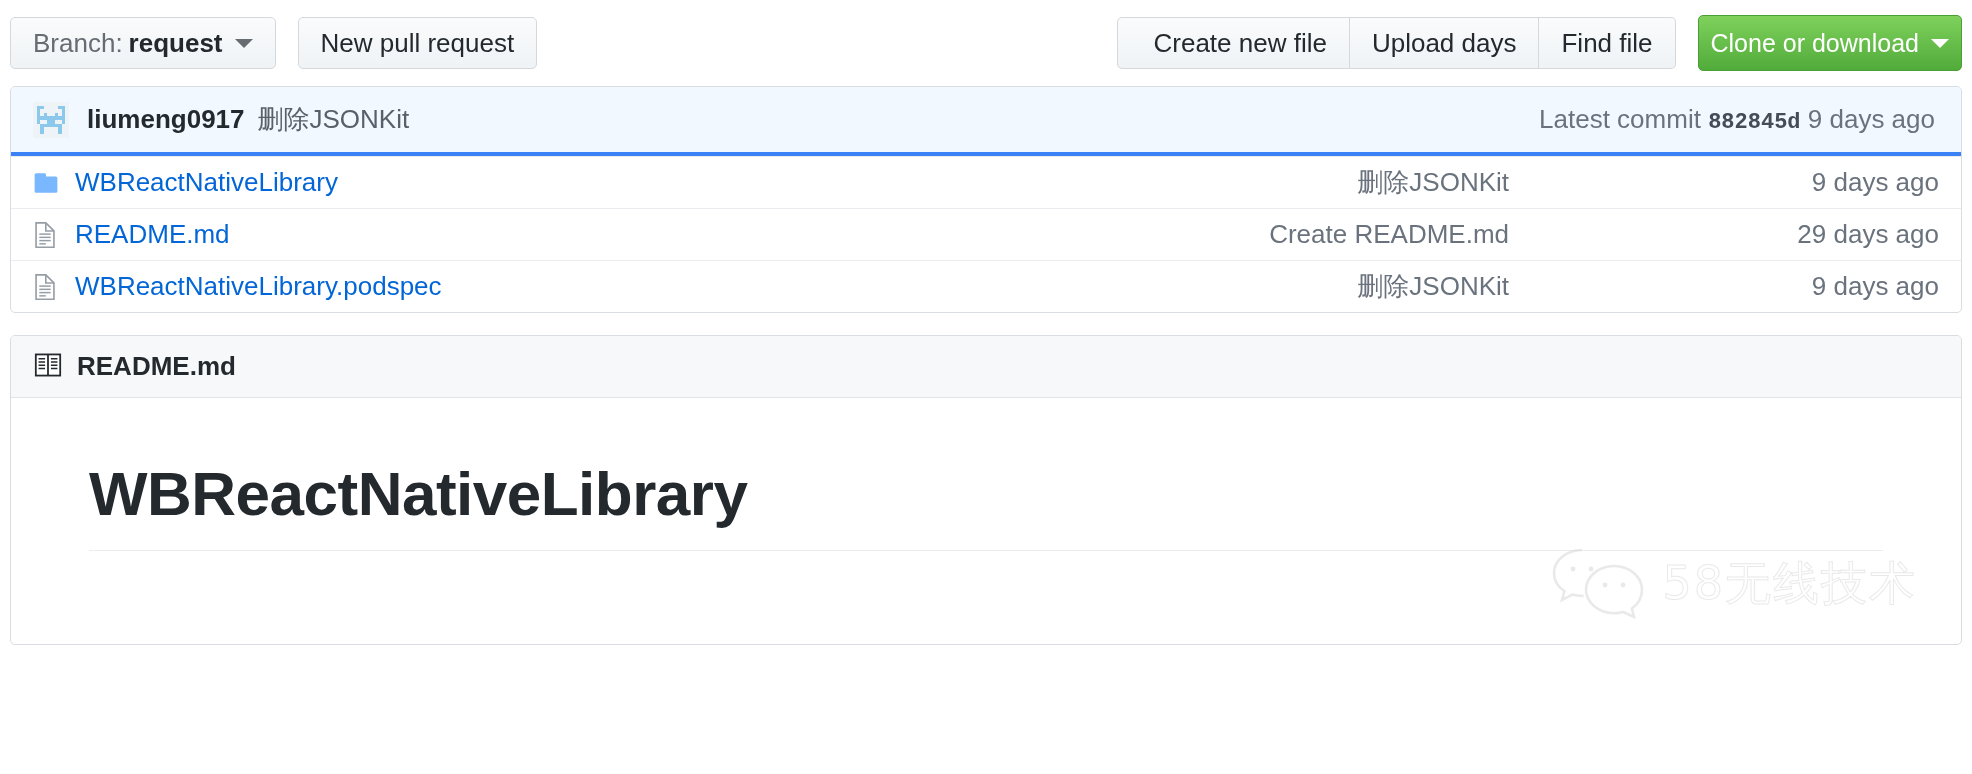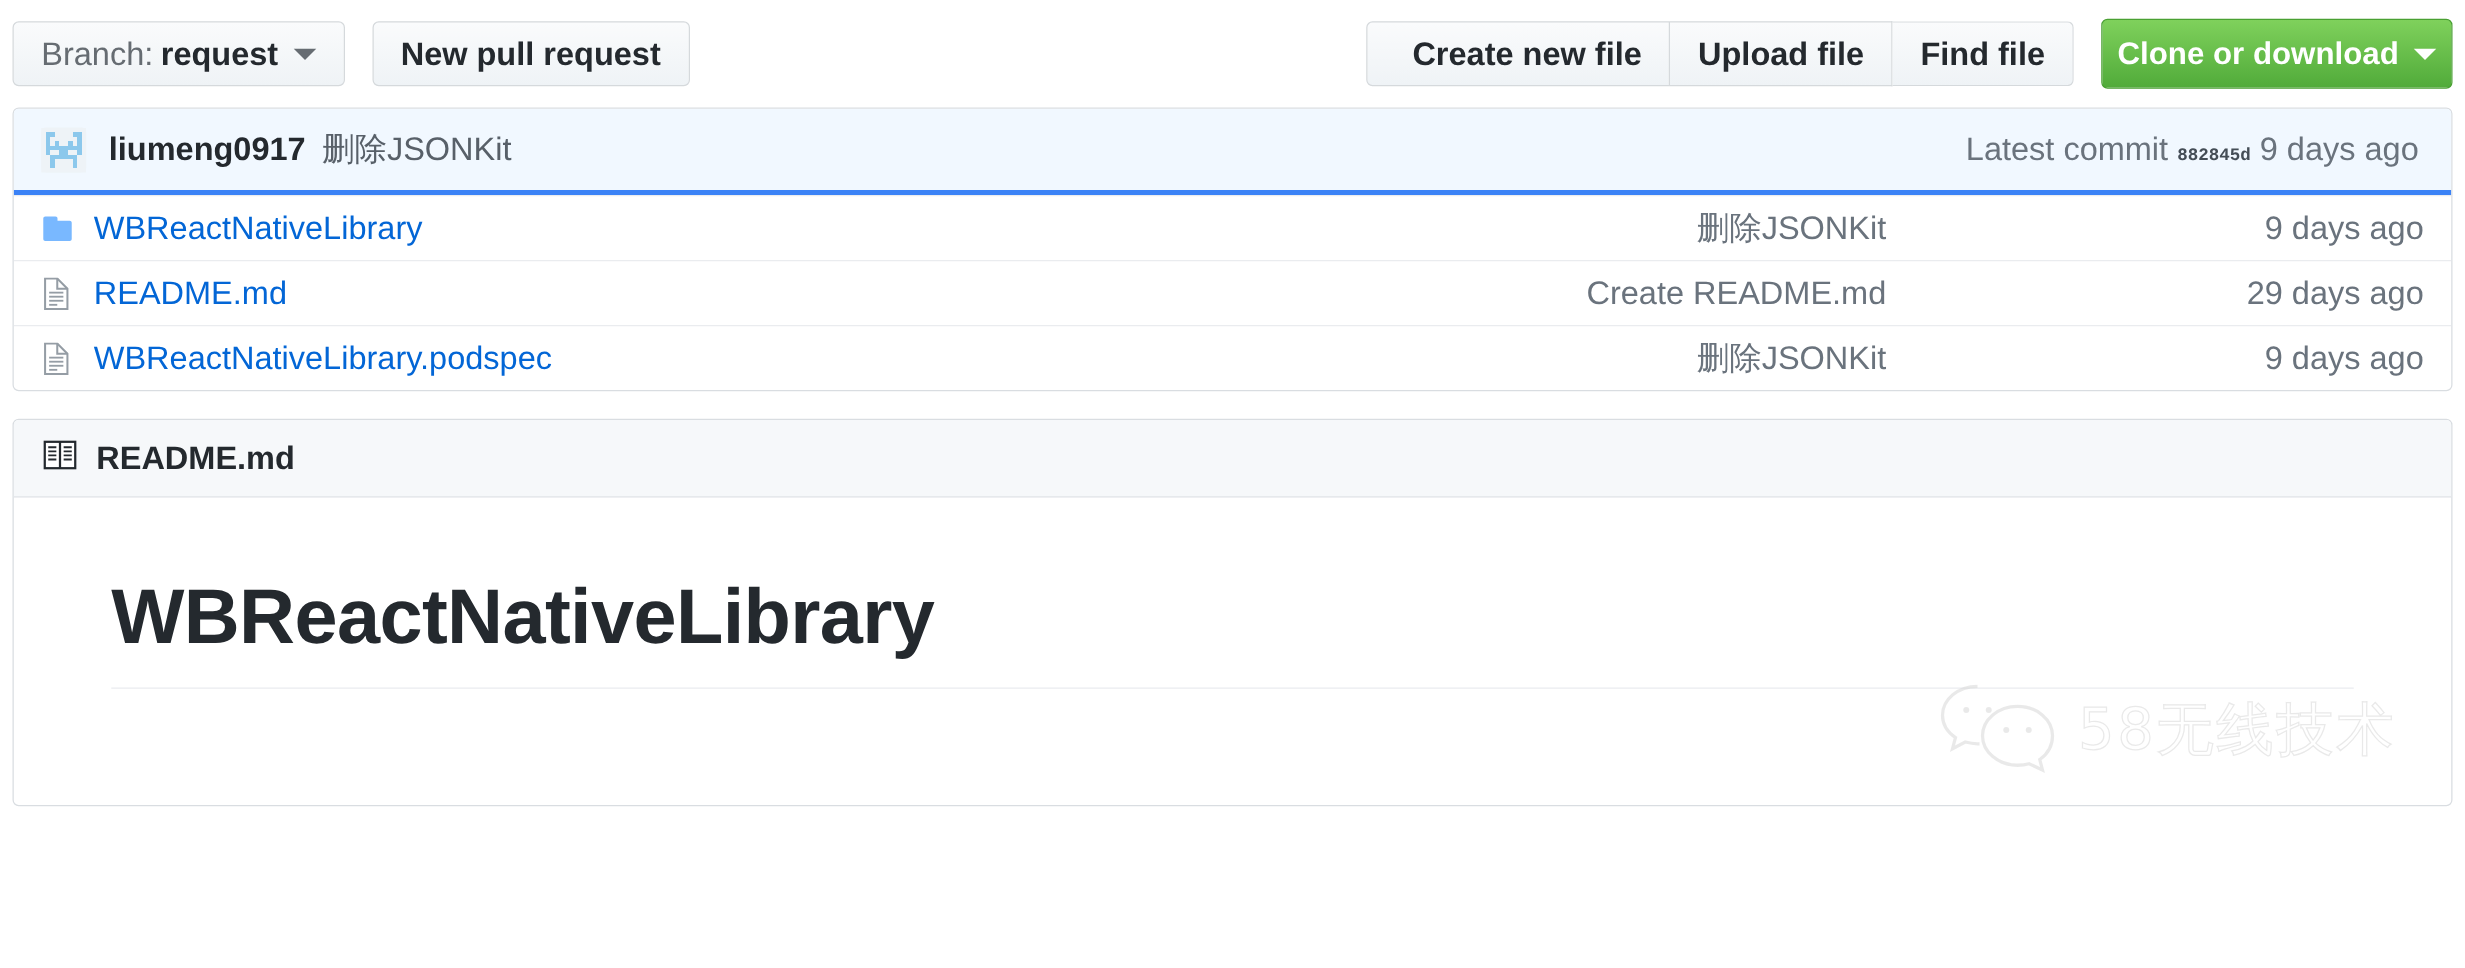--- a/index.html
+++ b/index.html
@@ -23,21 +23,21 @@
   .toolbar-left { display: flex; align-items: center; gap: 22px; }
   .toolbar-right { display: flex; align-items: center; gap: 22px; }
 
   .btn {
     display: inline-flex;
     align-items: center;
     justify-content: center;
     height: 52px;
     padding: 0 22px;
     font-size: 26px;
-    font-weight: bold;
+    font-weight: normal;
     color: #24292e;
     background: linear-gradient(#fafbfc, #eff3f6);
     border: 1px solid #d5d9dc;
     border-radius: 5px;
     white-space: nowrap;
     cursor: pointer;
     line-height: 1;
   }
   .btn-branch {
     font-weight: normal;
@@ -104,21 +104,21 @@
   }
   .commit-right {
     margin-left: auto;
     font-size: 26px;
     color: #6a737d;
     white-space: nowrap;
     padding-right: 4px;
   }
   .sha {
     font-family: "Liberation Mono", "DejaVu Sans Mono", monospace;
-    font-size: 14px;
+    font-size: 22px;
     color: #444d56;
     font-weight: bold;
   }
 
   .frow {
     display: flex;
     align-items: center;
     height: 52px;
     border-top: 1px solid #eaecef;
     padding: 0 22px;
@@ -227,21 +227,21 @@
         <span>Branch:</span>
           <b>request</b>
           <span class="caret"></span>
       </button>
       <button class="btn">New pull request</button>
     </div>
 
     <div class="toolbar-right">
       <div class="btn-group">
         <button class="btn">Create new file</button>
-        <button class="btn">Upload file</button>
+        <button class="btn">Upload days</button>
         <button class="btn">Find file</button>
       </div>
       <button class="btn btn-green">
         <span>Clone or download</span>
           <span class="caret"></span>
       </button>
     </div>
   </div>
 
   <div class="filebox">

